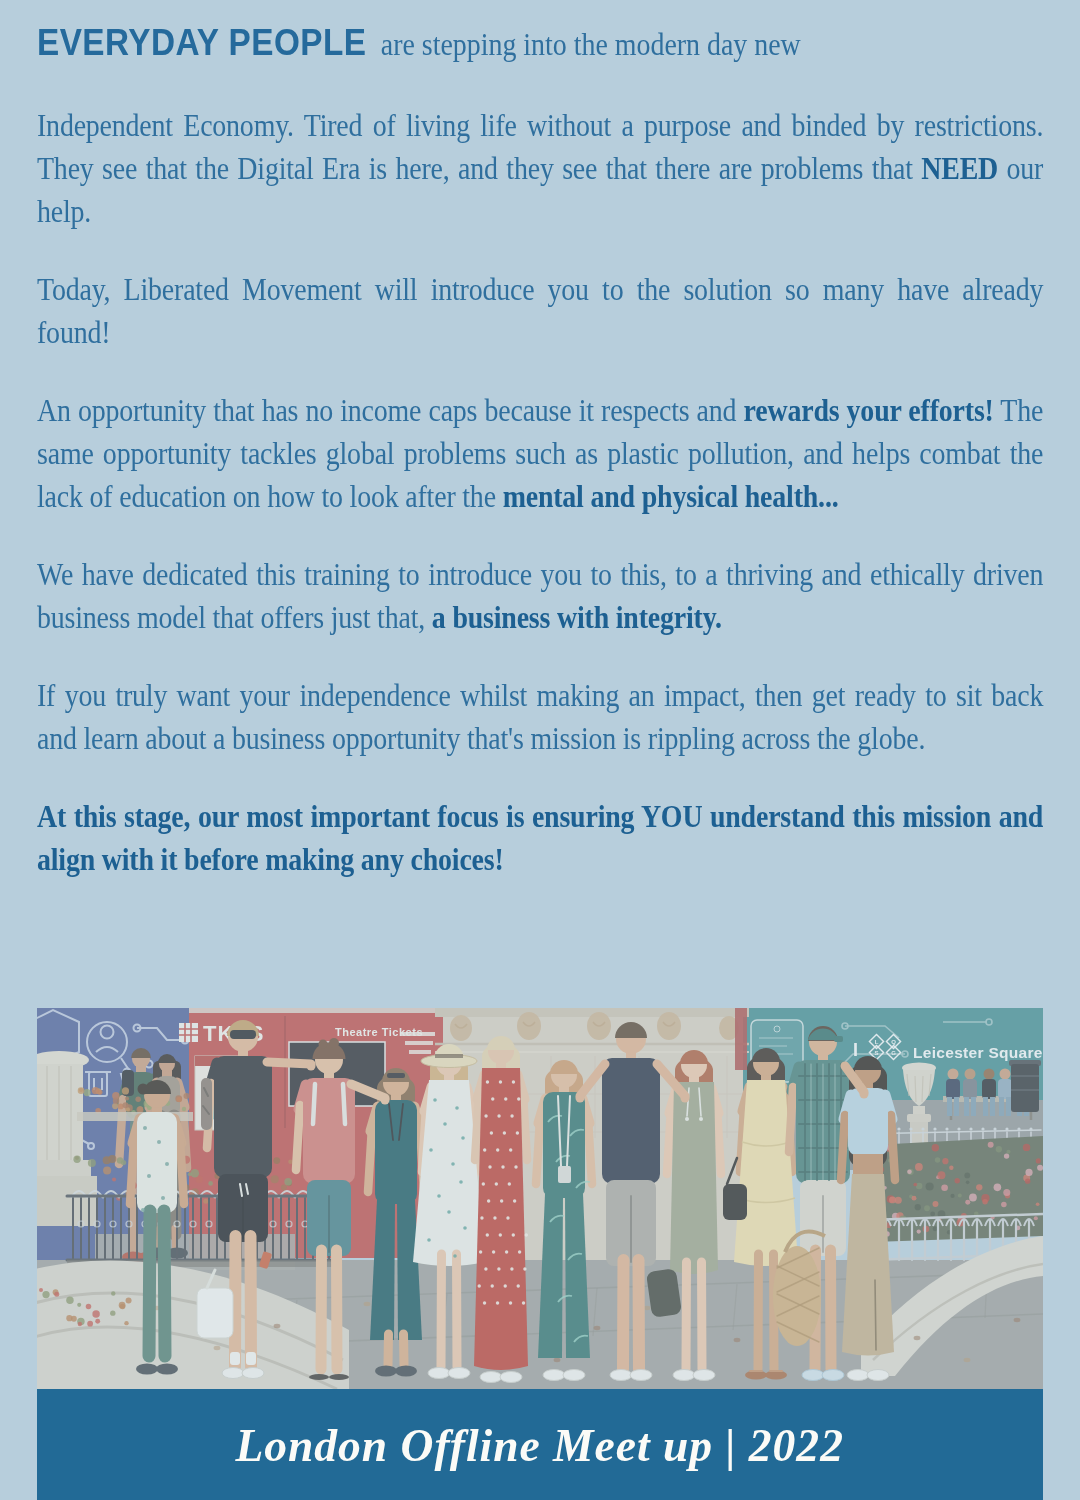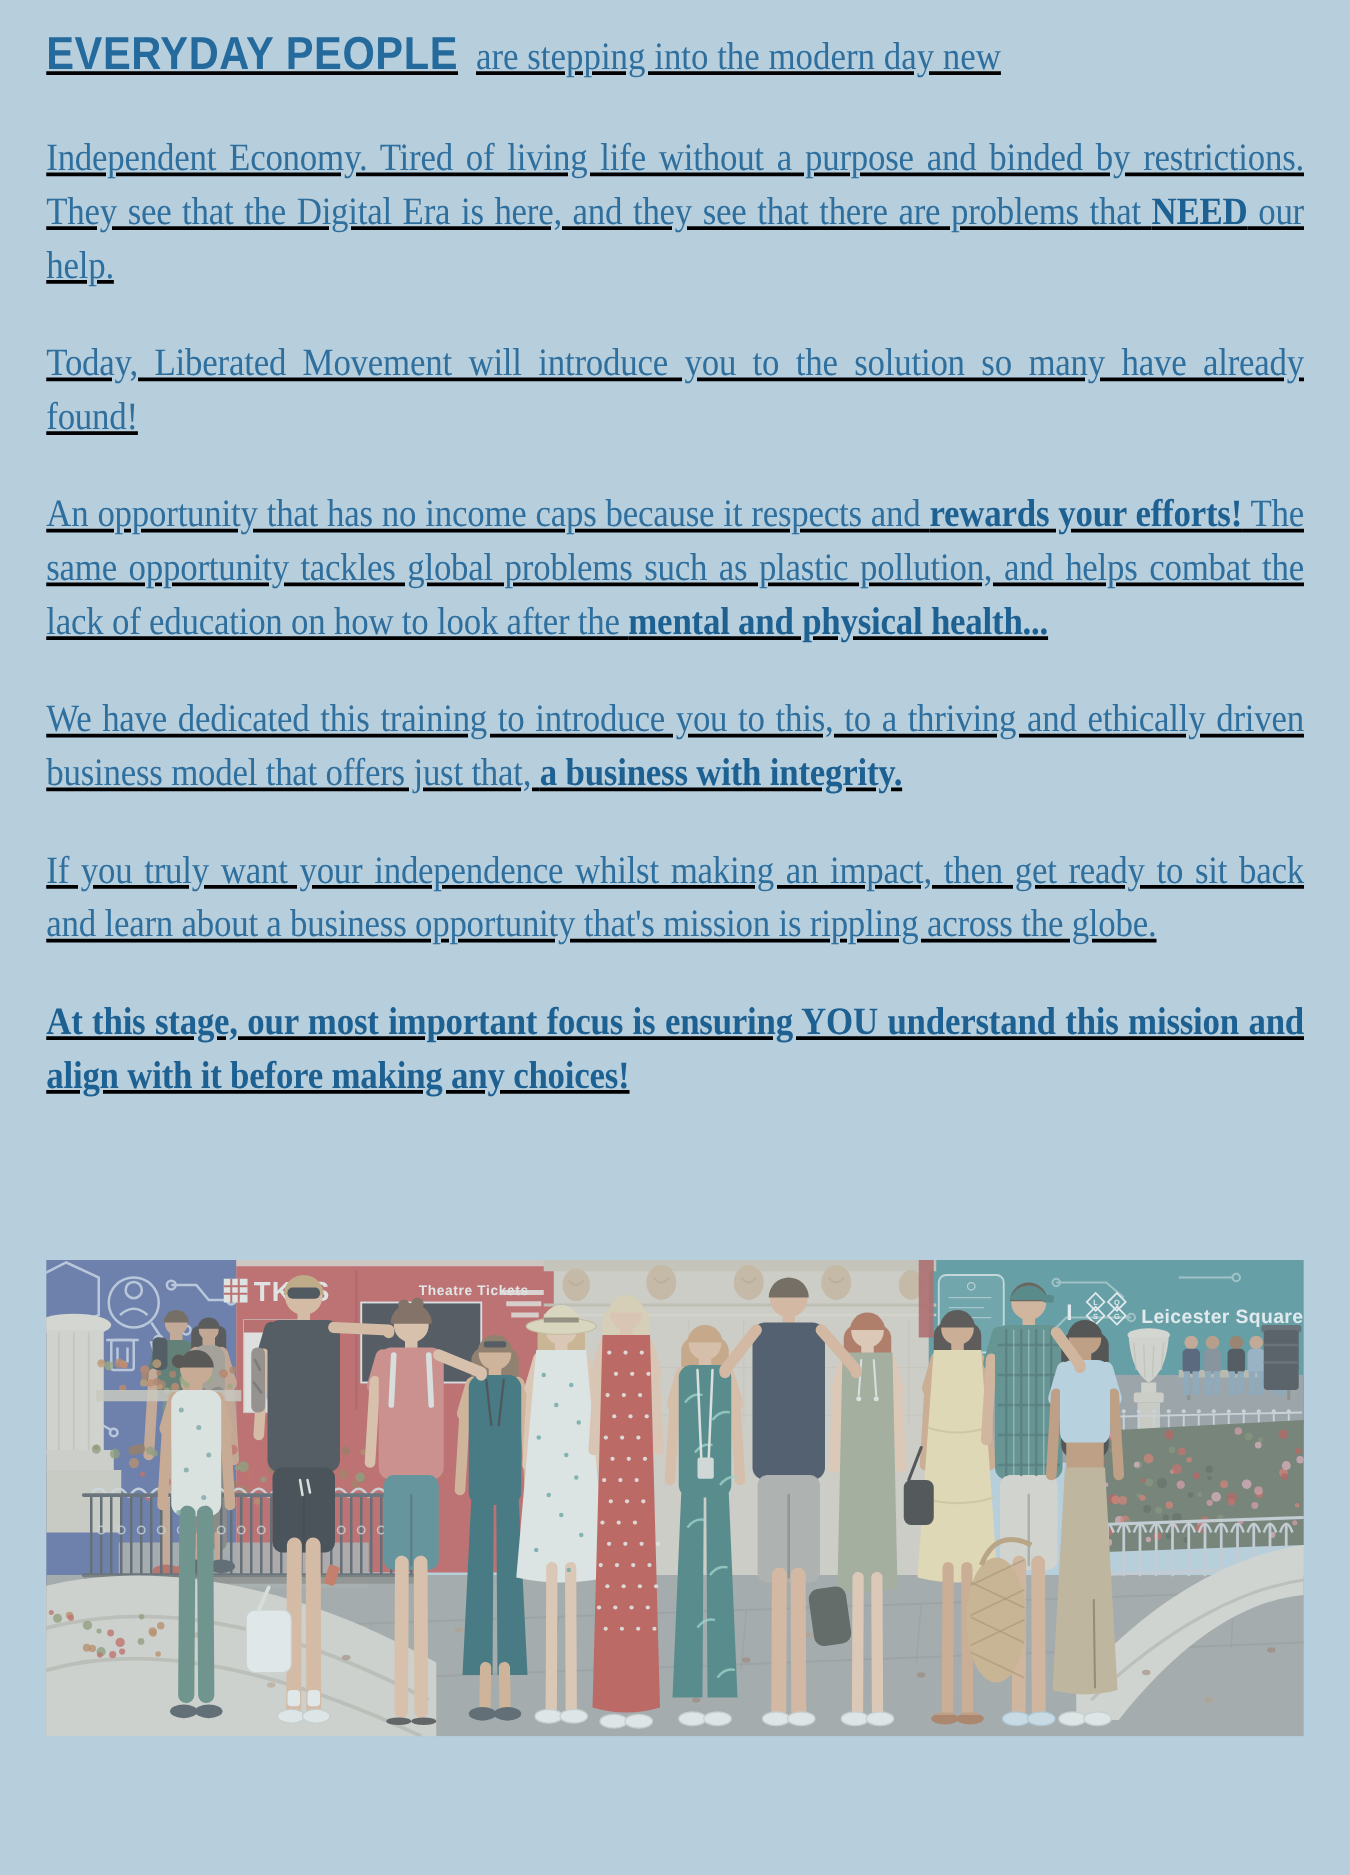--- a/index.html
+++ b/index.html
@@ -1,21 +1,21 @@
 <!DOCTYPE html>
 <html style="--page_bg: #b7cedc; --body_text: #2f6f9e; --bold_text: #1d6092; --headline: #256a9c; --banner_bg: #226a96; --banner_text: #fbfbf7;"><head>
 <meta charset="utf-8">
 <style>
   :root{
     --page_bg:#b7cedc; --body_text:#2f6f9e; --bold_text:#1d6092;
     --headline:#256a9c; --banner_bg:#226a96; --banner_text:#fbfbf7;
   }
   html,body{margin:0;padding:0;}
   body{background:var(--page_bg);font-family:"Liberation Serif",serif;}
-  .page{position:relative;width:1080px;height:1500px;background:var(--page_bg);overflow:hidden;text-decoration:underline;}
+  .page{position:relative;width:1080px;height:1500px;background:var(--page_bg);overflow:hidden;}
   .text-block{margin:20px 0 0 37px;width:1118px;height:988px;
     transform:scaleX(0.9);transform-origin:left top;}
   .intro{font-size:31px;line-height:46px;color:var(--body_text);margin:0 0 36px 0;}
   .headline{font-family:"Liberation Sans",sans-serif;font-weight:700;font-size:37px;
     color:var(--headline);letter-spacing:.5px;margin-right:16px;}
   p.para{font-size:31px;line-height:43px;color:var(--body_text);text-align:justify;
     margin:0 0 35px 0;letter-spacing:-0.2px;}
   p.para:last-child{margin-bottom:0;}
   p.para strong, .allbold span{font-weight:700;color:var(--bold_text);}
   .photo-wrap{margin:0 37px;height:381px;}
@@ -926,14 +926,17 @@
           <line x1="620" y1="56" x2="648" y2="88" stroke="#e0ae88" stroke-width="9" stroke-linecap="round"></line>
           <circle cx="648" cy="90" r="4.5" fill="#e0ae88"></circle>
           <line x1="808" y1="58" x2="827" y2="84" stroke="#dcab82" stroke-width="9" stroke-linecap="round"></line>
           <circle cx="827" cy="86" r="4.5" fill="#dcab82"></circle>
         </g>
 
       <rect x="0" y="0" width="1006" height="381" fill="#b9cfdc" opacity="0.33"></rect>
     </svg>
   </div>
 
+  <div class="banner">
+    <span>London Offline Meet up | 2022</span>
+  </div>
 
 </div>
 
 </body></html>

